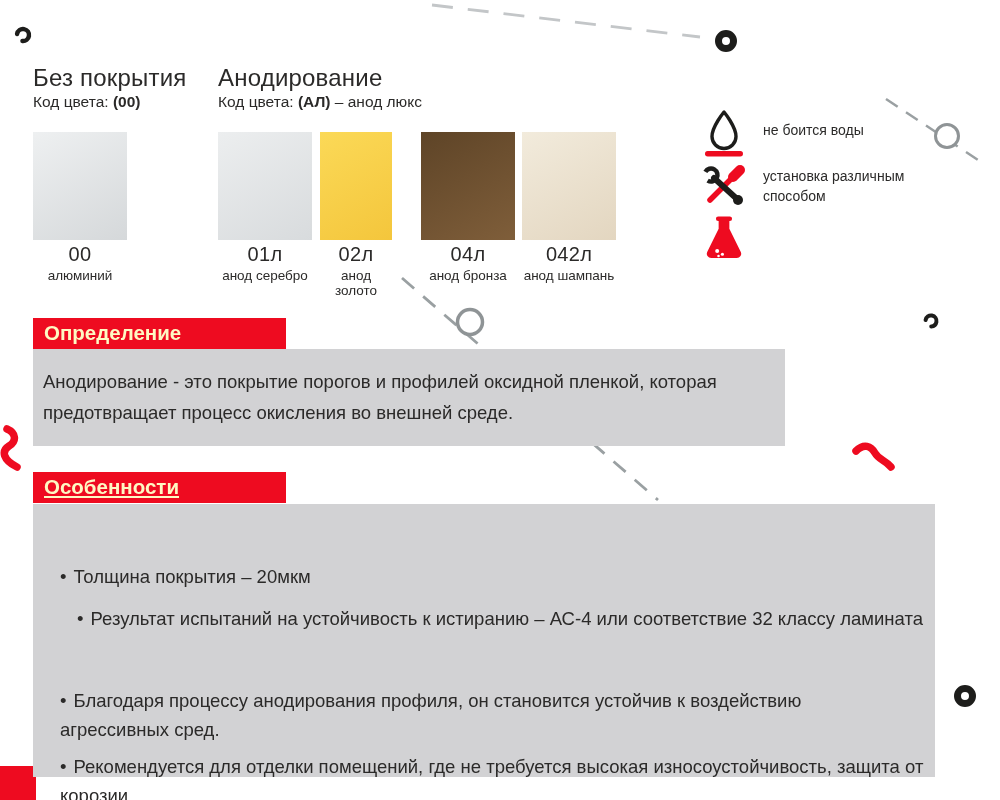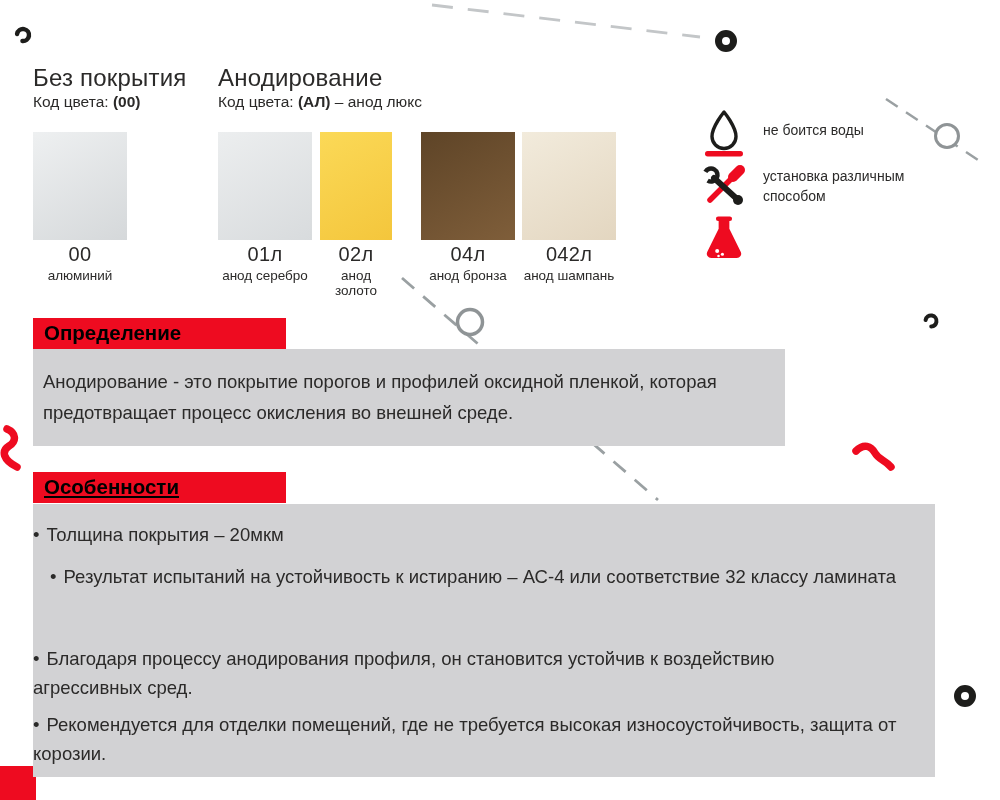--- a/index.html
+++ b/index.html
@@ -18,26 +18,26 @@
 
   .swatch{width:94px;text-align:center;}
   .swatch-color{width:100%;height:108px;}
   .swatch-code{margin-top:3px;font-size:20px;letter-spacing:.3px;}
   .swatch-name{margin-top:2px;font-size:13.5px;}
 
   .benefit-row{display:flex;align-items:flex-start;}
   .benefit-icon{width:48px;flex:0 0 48px;display:flex;justify-content:center;}
   .benefit-label{margin-left:15px;font-size:14px;line-height:20px;}
 
-  .banner{height:31px;background:var(--red);color:#000000;font-weight:bold;
+  .banner{height:31px;background:var(--red);color:#fef9c3;font-weight:bold;
           font-size:20.5px;line-height:30px;padding-left:11px;box-sizing:border-box;}
   .graybox{background:var(--graybox);box-sizing:border-box;}
   .def-text{padding:17px 30px 0 10px;font-size:18.5px;line-height:31px;max-width:720px;}
 
-  .bullet{position:absolute;left:0;font-size:18.5px;line-height:29px;}
+  .bullet{position:absolute;left:27px;font-size:18.5px;line-height:29px;margin-top:42px;}
   .bmark{margin-right:7px;}
 
   .f-red{fill:var(--red);} .s-red{stroke:var(--red);fill:none;}
   .f-ink{fill:var(--ink);} .s-ink{stroke:var(--ink);fill:none;}
   .s-dash{stroke:var(--dash);fill:none;} .s-ring{stroke:var(--ring);}
 </style>
 </head>
 <body>
 
 <div class="canvas">

